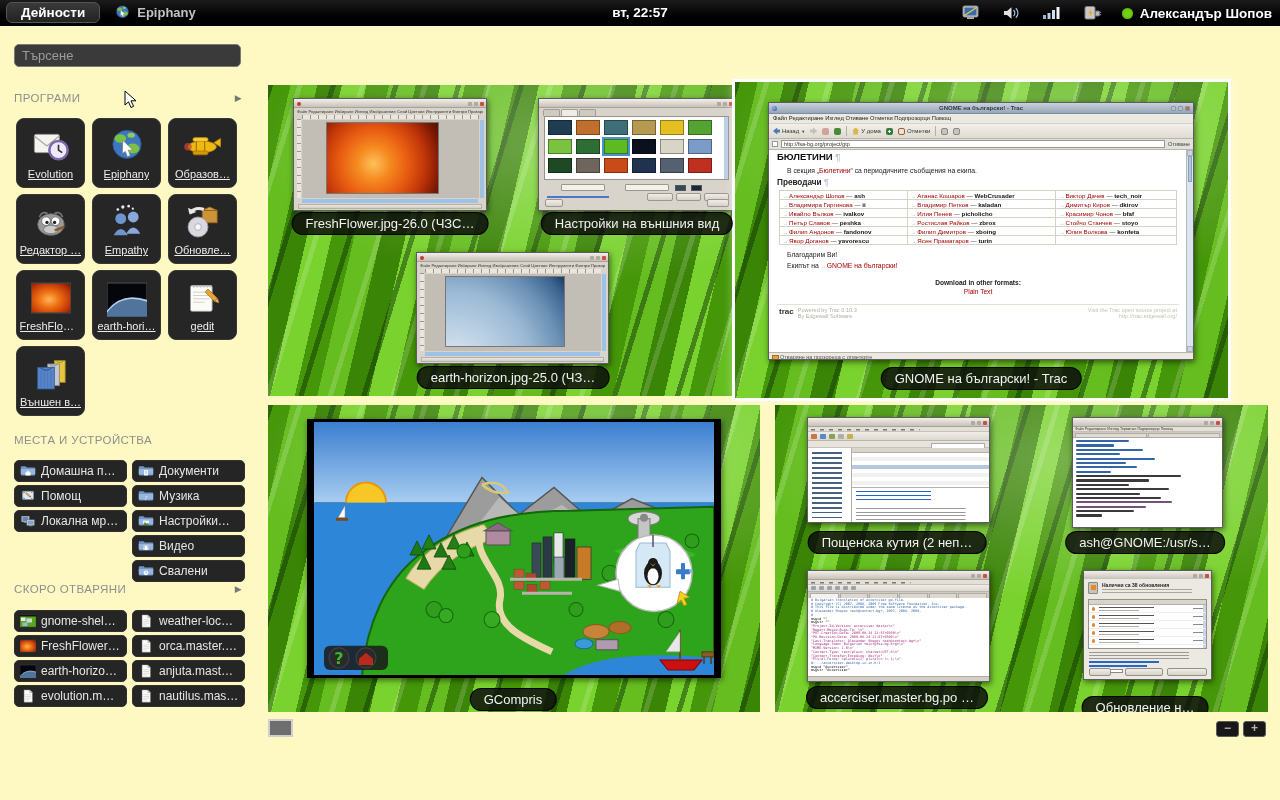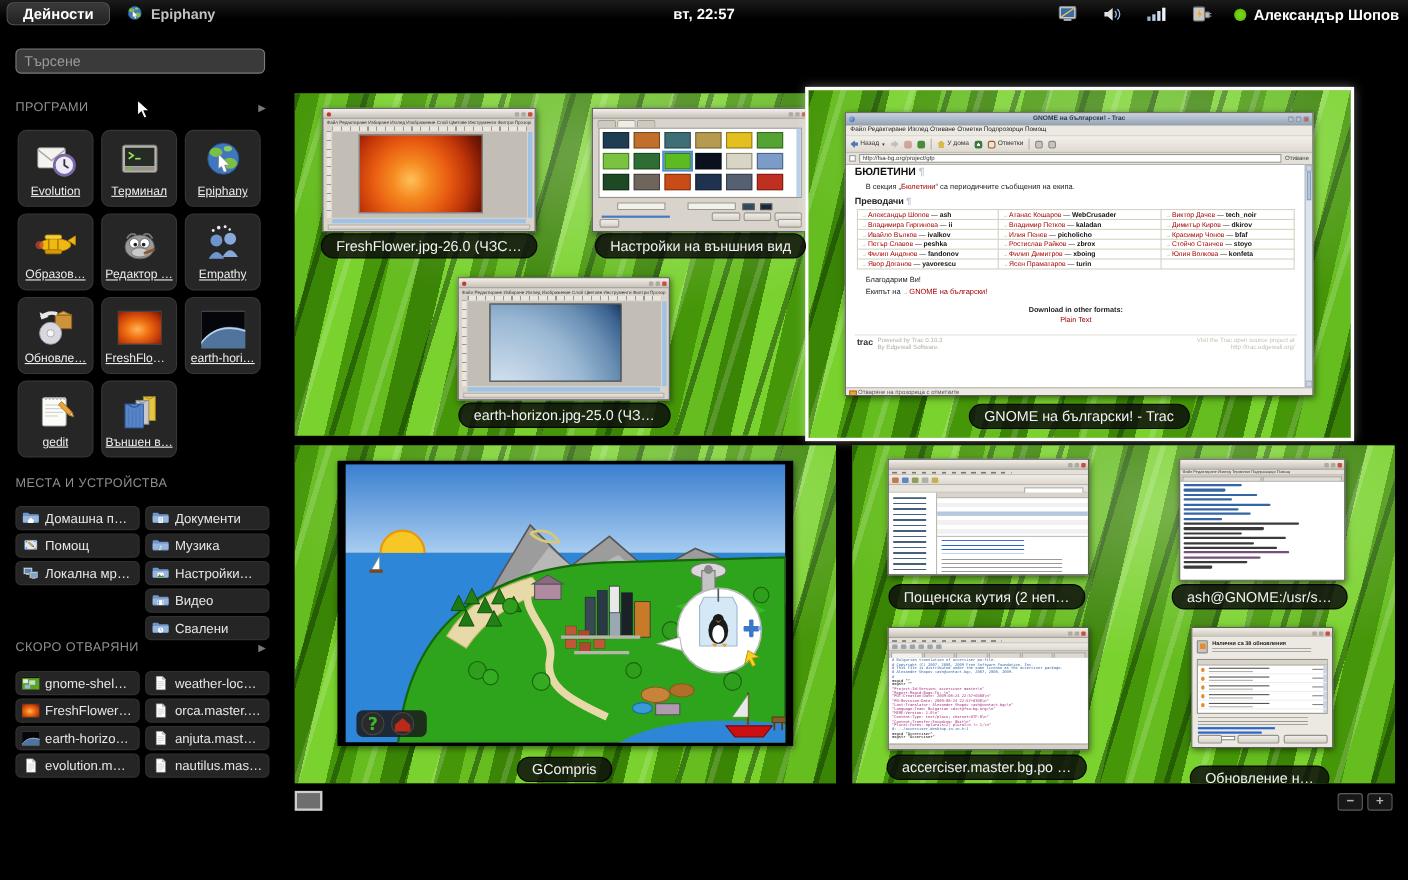--- a/index.html
+++ b/index.html
@@ -1,18 +1,18 @@
 <!DOCTYPE html>
 <html><head>
 <meta charset="utf-8">
 <style>
   html,body{margin:0;padding:0;width:1280px;height:800px;overflow:hidden;
     background:#131313;font-family:"Liberation Sans","DejaVu Sans",sans-serif;}
   *{box-sizing:border-box;}
-  #screen{position:relative;width:1280px;height:800px;background:#000000;}
+  #screen{position:relative;width:1280px;height:800px;background:#fef9c3;}
 
   
   #topbar{position:absolute;left:0;top:0;width:1280px;height:26px;
     background:linear-gradient(#1b1b1b,#000 70%);border-bottom:1px solid #000;
     display:flex;align-items:center;z-index:50;}
   #activities{margin-left:6px;padding:2px 14px;background:linear-gradient(#3a3a3a,#222);
     border:1px solid #555;border-radius:6px;color:#fff;font-weight:bold;font-size:13.5px;cursor:pointer;}
   #appmenu{display:flex;align-items:center;gap:6px;margin-left:14px;color:#c2c2c2;
     font-weight:bold;font-size:13px;}
   #appmenu .appico{width:17px;height:17px;display:inline-block;}
@@ -331,31 +331,20 @@
     </div>
     <div id="apps">
         <div class="app-tile">
           <span class="app-ico"><svg viewBox="0 0 48 48">
               <rect x="4" y="10" width="30" height="22" rx="2" fill="#f5f3ef" stroke="#8f8f8f"></rect>
               <path d="M4 12 L19 24 L34 12" stroke="#a8a8a8" stroke-width="1.5" fill="none"></path>
               <circle cx="33" cy="29" r="11" fill="#efeaf8" stroke="#7b68a8" stroke-width="3"></circle>
               <path d="M33 22.5 V29 L37.5 32" stroke="#333" stroke-width="2" fill="none"></path>
             </svg></span>
           <span class="app-lbl">Evolution</span>
-        </div>
-        <div class="app-tile">
-          <span class="app-ico"><svg viewBox="0 0 48 48">
-              <rect x="5" y="7" width="38" height="30" rx="3" fill="#b6b2ac" stroke="#6a6a6a"></rect>
-              <rect x="8" y="10" width="32" height="20" fill="#262b26"></rect>
-              <path d="M12 15 l5 3.5 -5 3.5" stroke="#9ae85c" stroke-width="1.8" fill="none"></path>
-              <rect x="19" y="21" width="6" height="1.8" fill="#9ae85c"></rect>
-              <rect x="8" y="31" width="32" height="4" fill="#98938a"></rect>
-              <rect x="10" y="32" width="5" height="2" fill="#6cc62a"></rect>
-            </svg></span>
-          <span class="app-lbl">Терминал</span>
         </div>
         <div class="app-tile">
           <span class="app-ico"><svg viewBox="0 0 48 48">
               <circle cx="24" cy="22" r="17" fill="#3f76c0" stroke="#28508a"></circle>
               <ellipse cx="16" cy="15" rx="7" ry="5" fill="#7ac143"></ellipse>
               <ellipse cx="31" cy="27" rx="8" ry="6" fill="#7ac143"></ellipse>
               <ellipse cx="29" cy="11" rx="4.5" ry="3" fill="#8ecb58"></ellipse>
               <path d="M19 17 L31 29 L25.5 29 L28 35.5 L24.5 36.8 L22 30.5 L18.5 33 Z" fill="#fff" stroke="#777" stroke-width=".8"></path>
             </svg></span>
           <span class="app-lbl">Epiphany</span>

